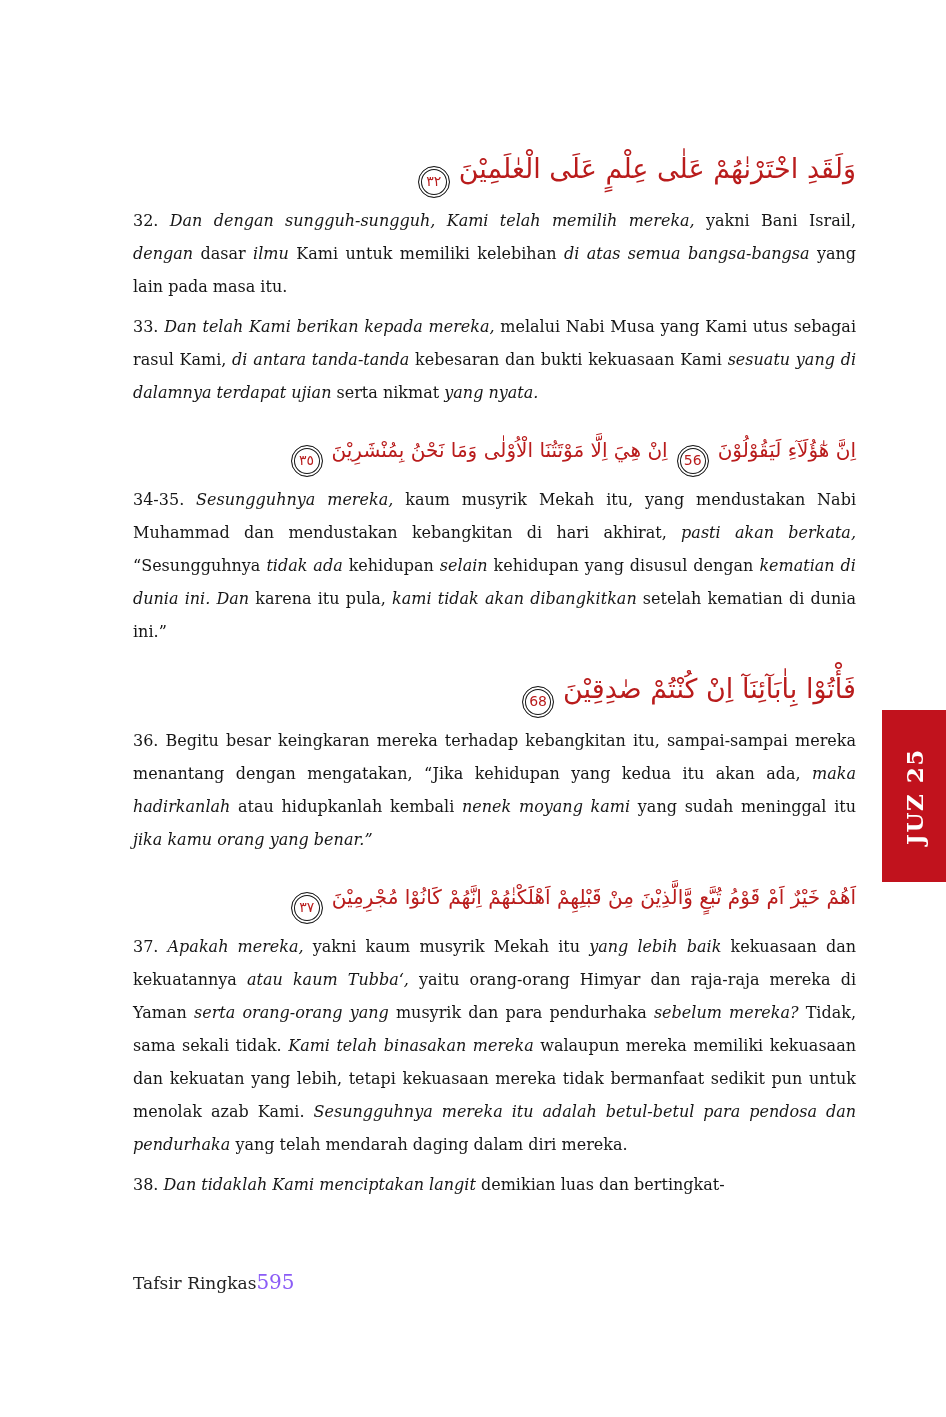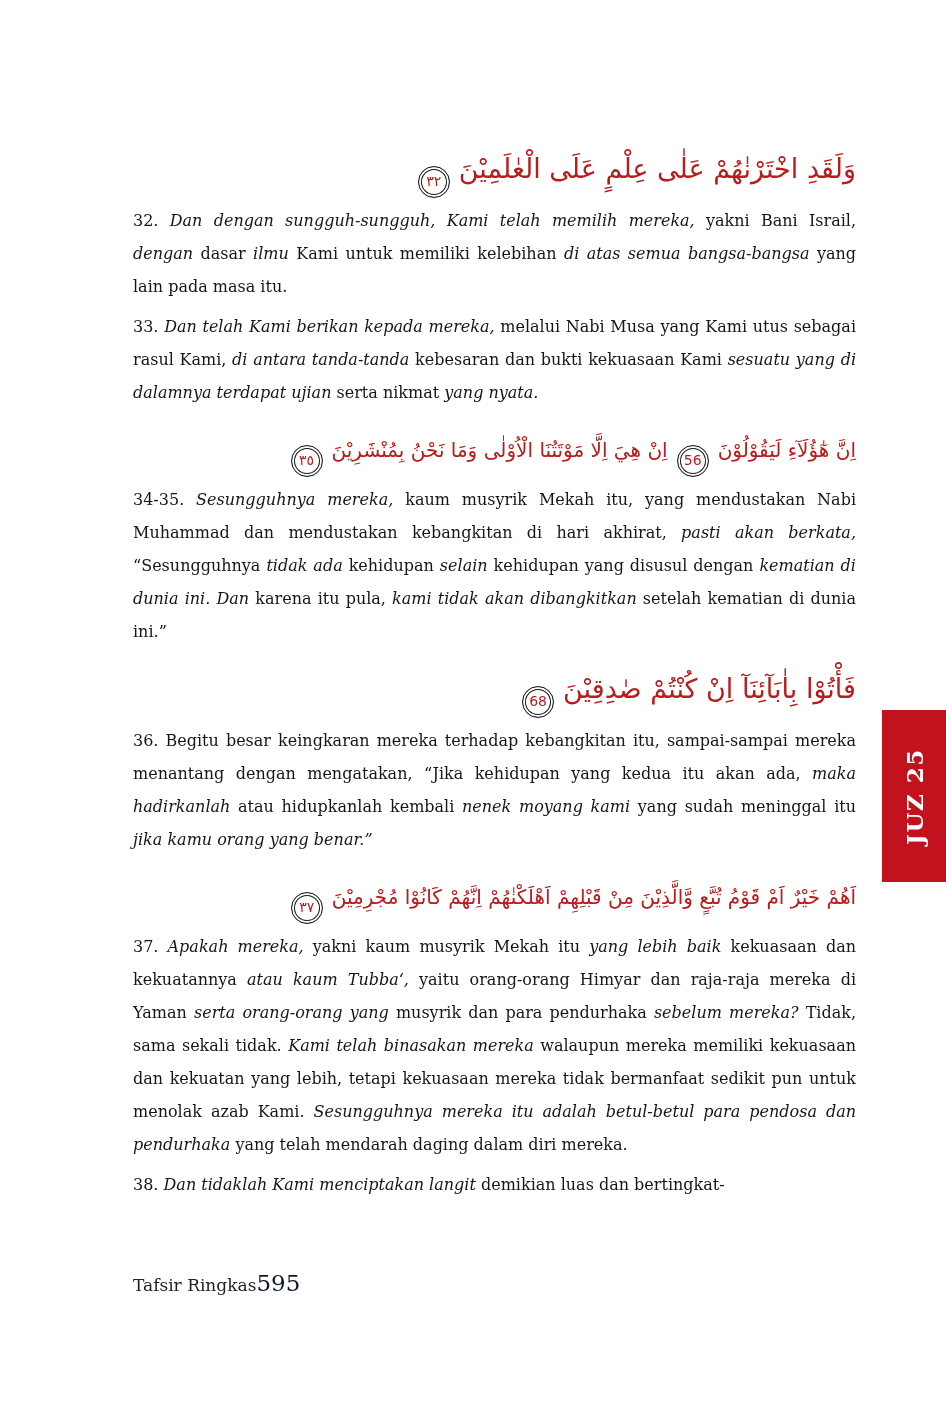--- a/index.html
+++ b/index.html
@@ -48,21 +48,21 @@
     margin:0 0 7px 0;
   }
   .para .it{font-style:italic;}
   .footer{
     position:absolute;
     left:133px; right:90px; top:1270px;
     display:flex;
     align-items:baseline;
   }
   .footer-label{font-size:17px;color:#222;}
-  .page-number{font-size:23px;color:#0f172a;}
+  .page-number{font-size:20px;color:#8b5cf6;}
   .juz-tab{
     position:absolute;
     right:0; top:710px;
     width:64px; height:172px;
     display:flex;
     align-items:center;
     justify-content:center;
   }
   .juz-tab-label{
     transform:rotate(-90deg);

